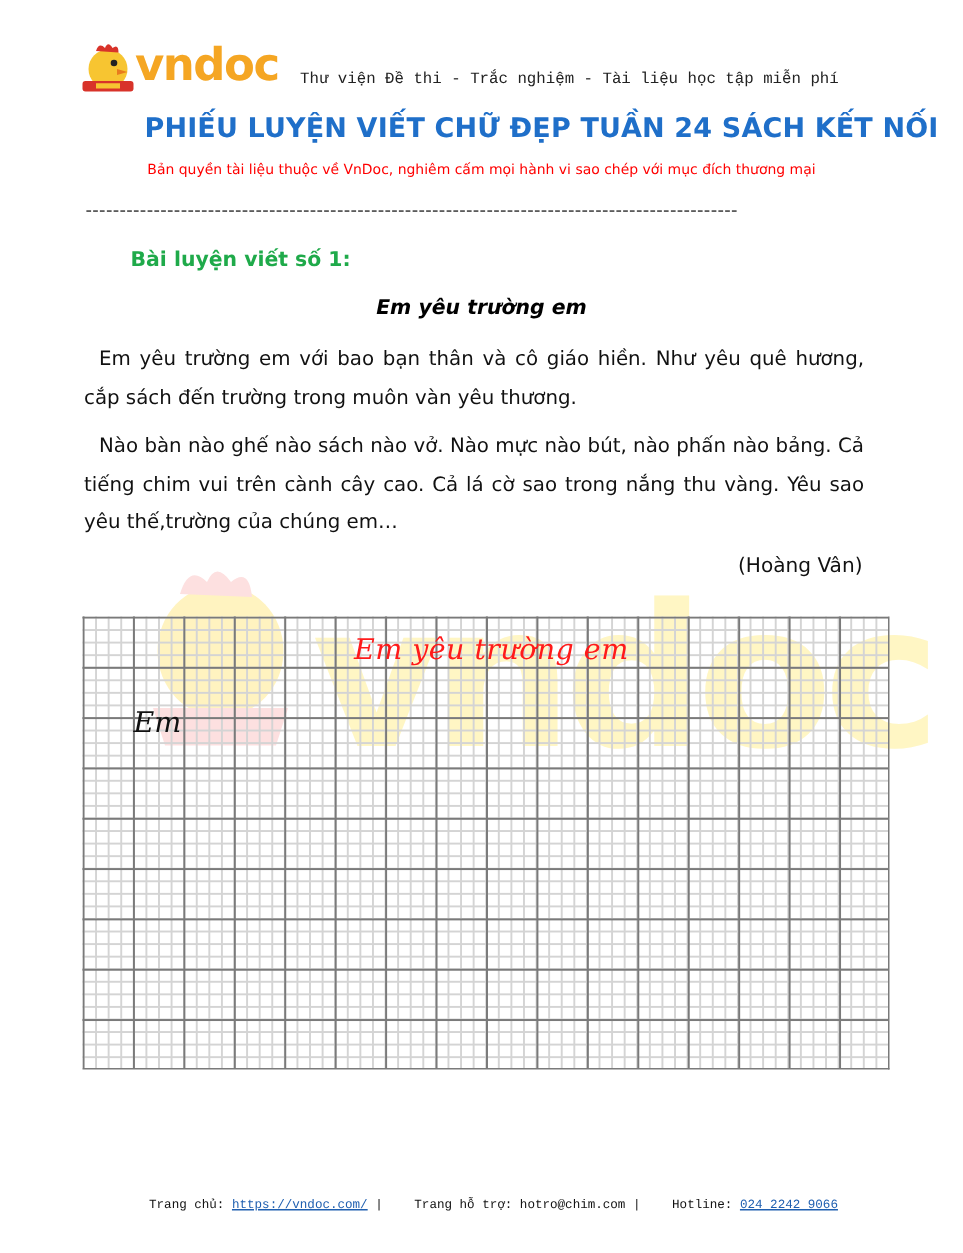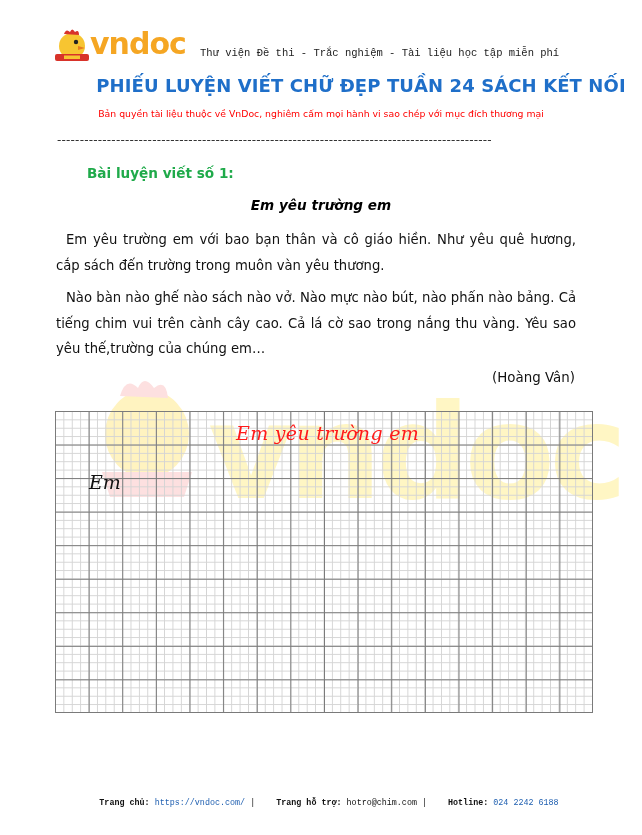--- a/index.html
+++ b/index.html
@@ -77,22 +77,22 @@
   .sample-word {
     left: 89px; top: 457px; font-size: 19px; color: #111; white-space: nowrap; margin-top: 14px;
   }
 
   
   .footer {
     left: 0; width: 642px; top: 798px; text-align: center;
     font-family: "Liberation Mono", "DejaVu Sans Mono", monospace; font-size: 8.4px; color: #111;
     white-space: nowrap;
   }
-  .footer .link { color: #1f5fb0; }
-  .footer .bold { font-weight: bold; margin-left: 16px; }
+  .footer .link { color: #1f5fb0; text-decoration: underline; }
+  .footer .bold { font-weight: normal; margin-left: 16px; }
 </style>
 </head>
 <body>
 
 <div class="abs logo">
   <svg width="40" height="38" viewBox="0 0 40 38" style="position:absolute;left:0;top:0;">
     <ellipse cx="20" cy="20" rx="13" ry="13" fill="#f7c531"></ellipse>
     <path d="M12 8 Q14 2 18 6 Q20 1 23 6 Q27 3 27 9 Z" fill="#d8332a"></path>
     <circle cx="24" cy="16" r="2.2" fill="#222"></circle>
     <path d="M26 20 L33 22 L26 24 Z" fill="#e87c1e"></path>
@@ -126,14 +126,14 @@
 <div class="abs cursive sample-word">Em</div>
 
 <div class="abs footer">
   <span class="bold">Trang chủ:</span>
   <span class="link">https://vndoc.com/</span>
   <span>|</span>
   <span class="bold">Trang hỗ trợ:</span>
   <span>hotro@chim.com</span>
   <span>|</span>
   <span class="bold">Hotline:</span>
-  <span class="link">024 2242 6188</span>
+  <span class="link">024 2242 9066</span>
 </div>
 
 </body></html>

